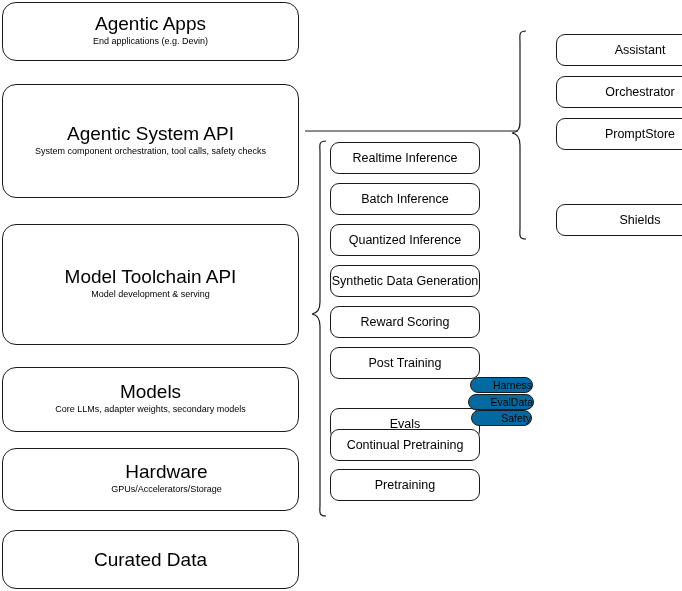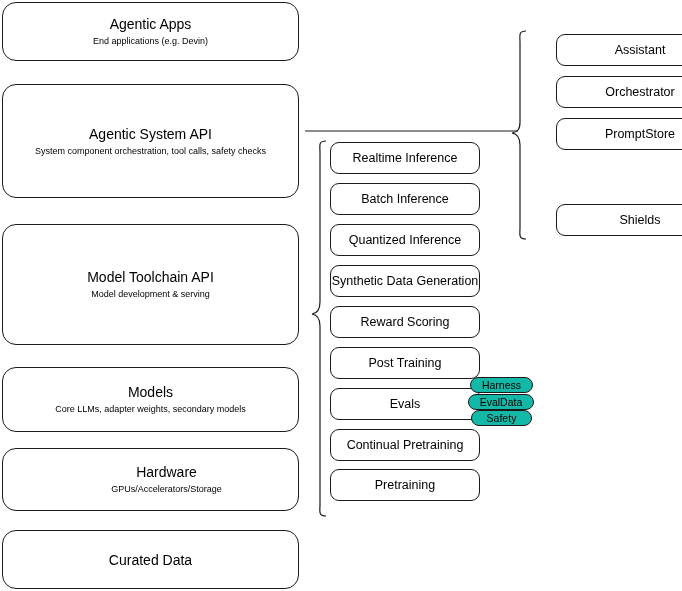--- a/index.html
+++ b/index.html
@@ -26,21 +26,21 @@
     border: 1.2px solid #1a1a1a;
     background: #ffffff;
     border-radius: 12px;
     display: flex;
     flex-direction: column;
     align-items: center;
     justify-content: center;
     text-align: center;
   }
   .box .title {
-    font-size: 14px;
+    font-size: 19px;
     line-height: 16px;
     color: #000000;
     white-space: nowrap;
   }
   .box .subtitle {
     font-size: 9px;
     line-height: 12px;
     color: #000000;
     margin-top: 3px;
     white-space: nowrap;
@@ -63,26 +63,26 @@
     font-size: 12.5px;
   }
   .mid-box { left: 330px; width: 150px; }
   .right-box { left: 556px; width: 168px; }
 
   
   .pill {
     position: absolute;
     box-sizing: border-box;
     border: 1.3px solid #1a1a1a;
-    background: #14b8a6;
+    background: #0369a1;
     border-radius: 999px;
     height: 16px;
     display: flex;
     align-items: center;
-    justify-content: center;
+    justify-content: flex-end;
     font-size: 10.5px;
     line-height: 12px;
     white-space: nowrap;
   }
 
   
   #connectors {
     position: absolute;
     left: 0;
     top: 0;
@@ -162,21 +162,21 @@
   </div>
   <div class="box capsule mid-box" style="top:265px;">
     <div class="title">Synthetic Data Generation</div>
   </div>
   <div class="box capsule mid-box" style="top:306px;">
     <div class="title">Reward Scoring</div>
   </div>
   <div class="box capsule mid-box" style="top:347px;">
     <div class="title">Post Training</div>
   </div>
-  <div class="box capsule mid-box" style="top:388px;text-align:right;">
+  <div class="box capsule mid-box" style="top:408px;text-align:right;">
     <div class="title">Evals</div>
   </div>
   <div class="box capsule mid-box" style="top:429px;">
     <div class="title">Continual Pretraining</div>
   </div>
   <div class="box capsule mid-box" style="top:469px;">
     <div class="title">Pretraining</div>
   </div>
 
   <div class="pill" style="left:470px; top:377px; width:63px;">

